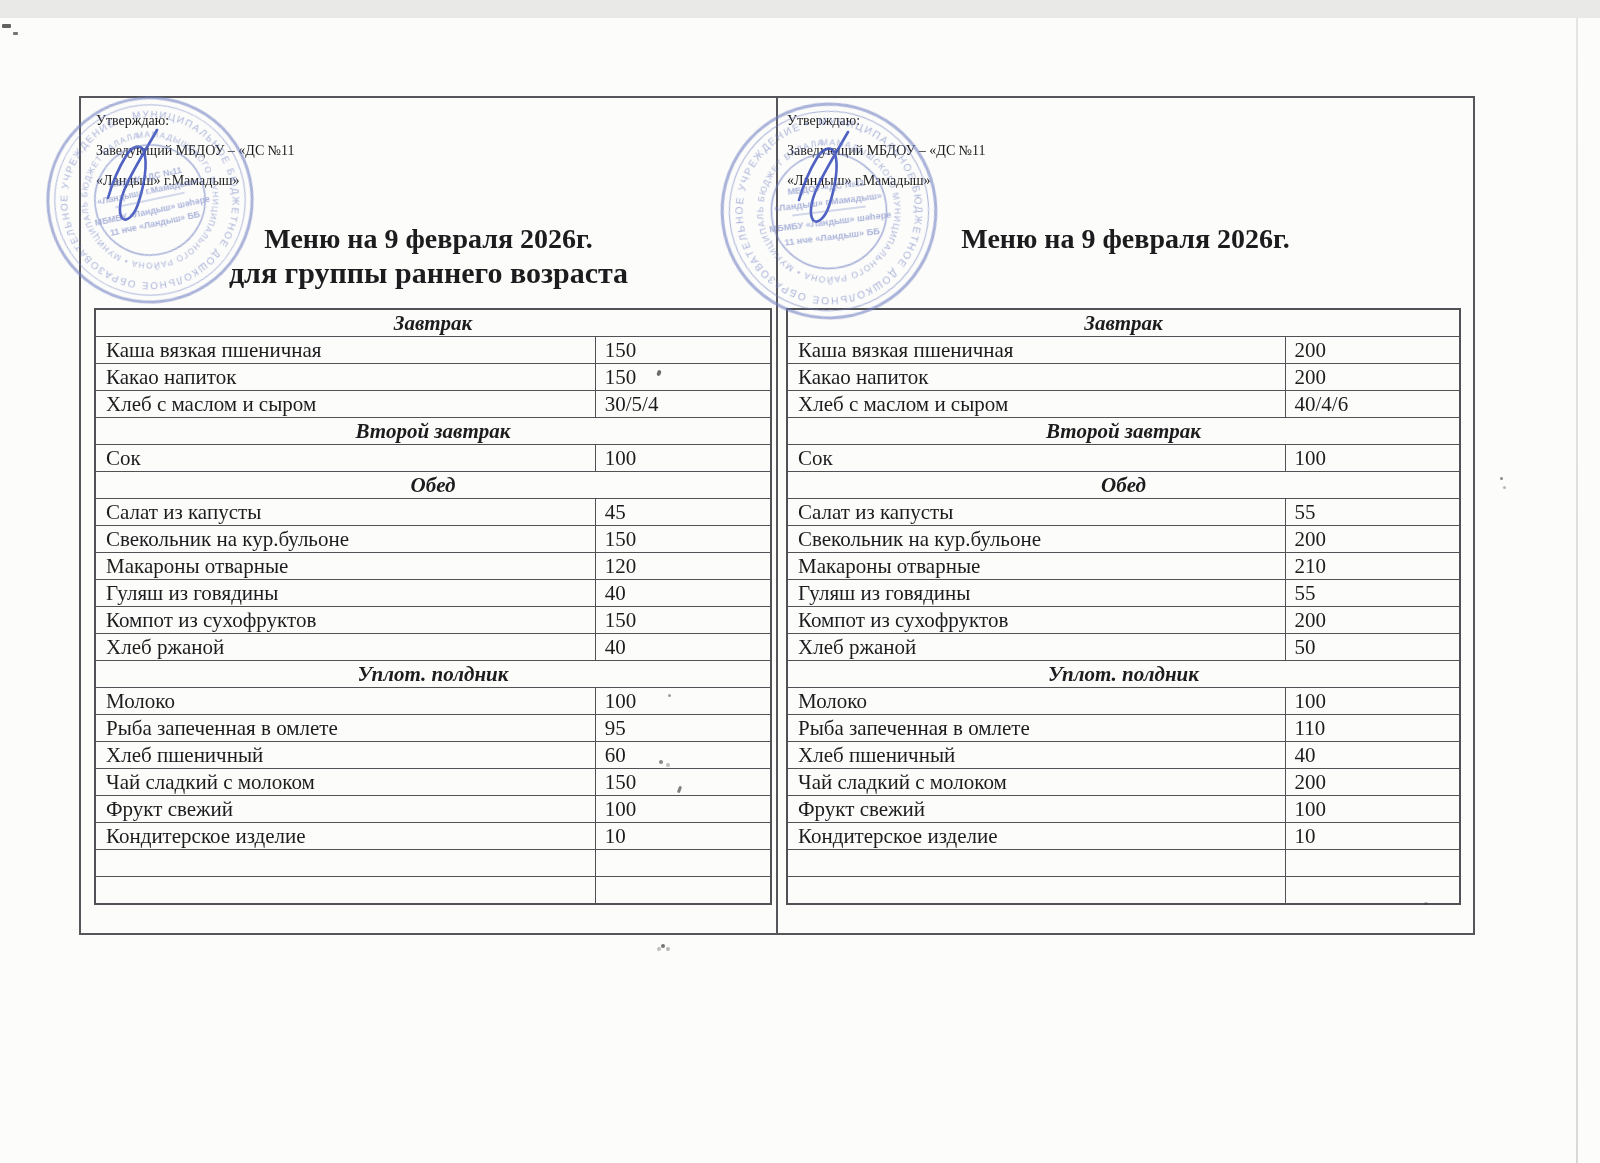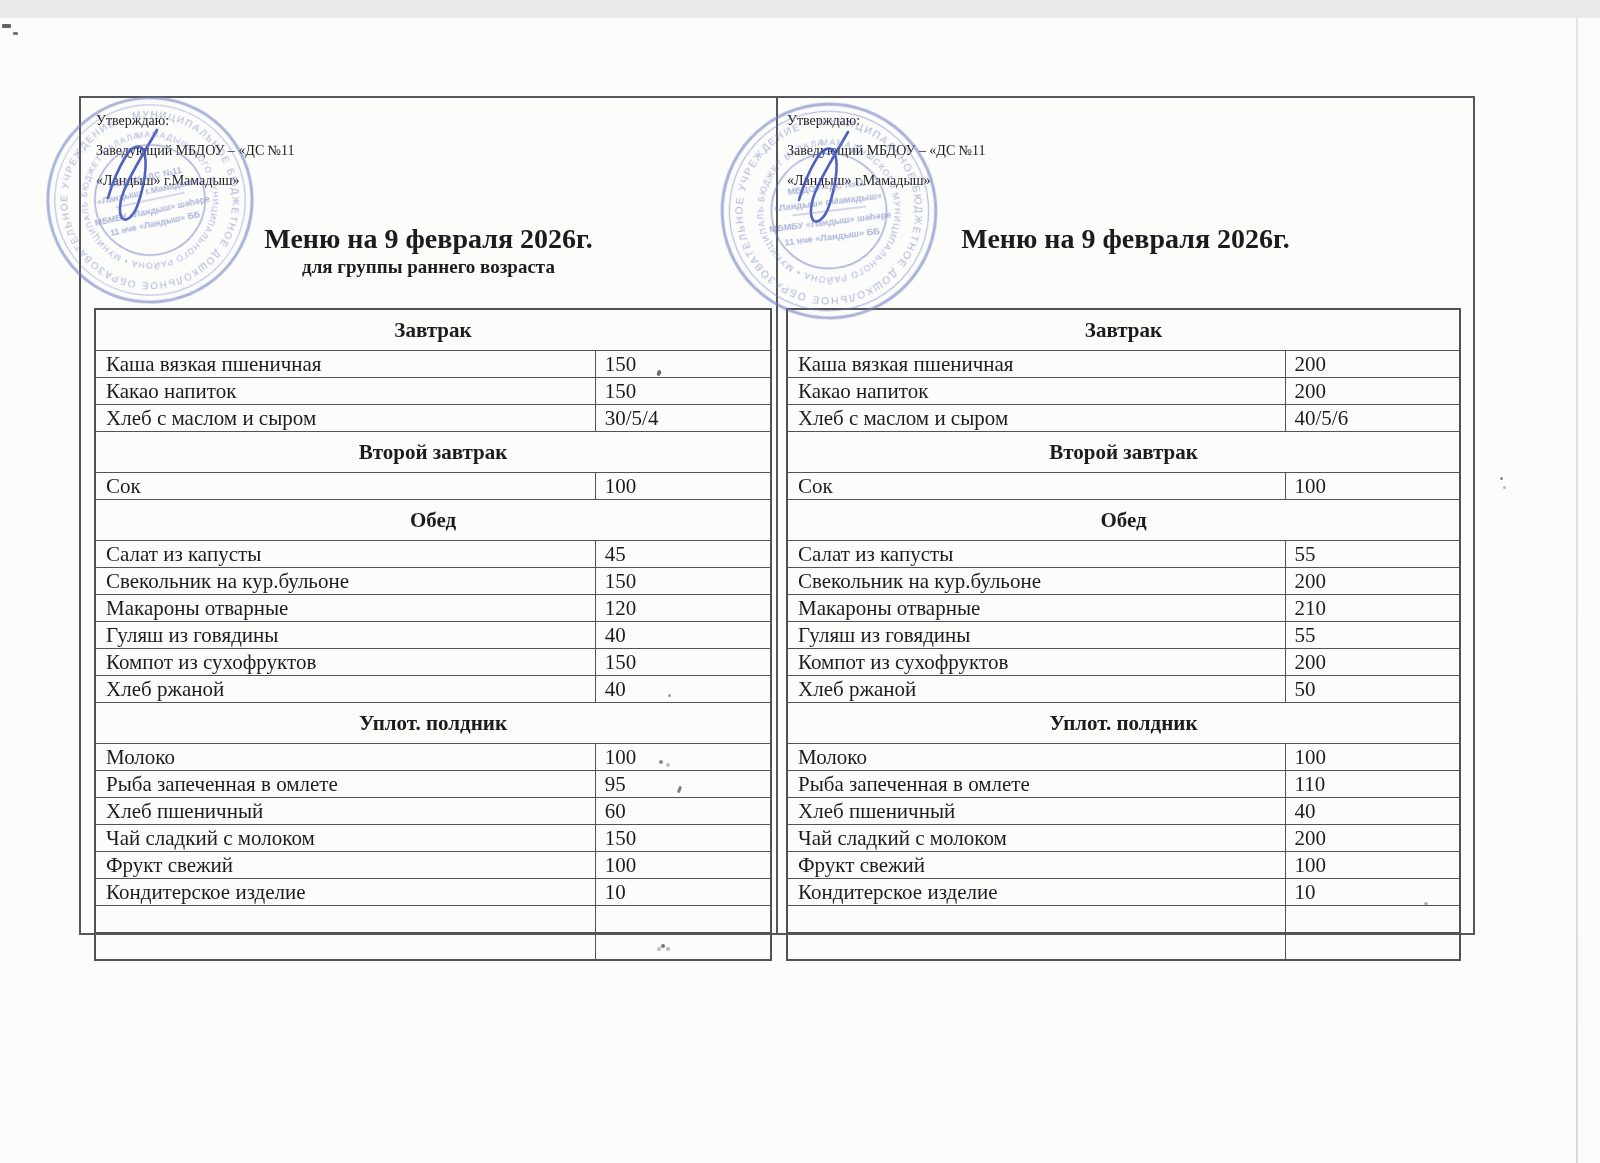--- a/index.html
+++ b/index.html
@@ -17,33 +17,33 @@
   .half.left{border-right:2px solid #55555a;}
 
   .approval{position:absolute; top:8px; font-size:14px; line-height:30px; white-space:nowrap; z-index:2;}
   .half.left  .approval{left:15px;}
   .half.right .approval{left:9px;}
   .sig-line{display:inline-block; width:112px; border-bottom:1.5px solid #2a2a2c; height:18px; margin-right:10px;}
 
   .menu-title{position:absolute; top:125px; left:0; right:0; text-align:center;
     font-size:28px; font-weight:bold; z-index:2;}
   .menu-subtitle{position:absolute; top:158px; left:0; right:0; text-align:center;
-    font-size:19px; font-weight:bold; z-index:2;}
+    font-size:30px; font-weight:bold; z-index:2;}
 
   .menu-table{
     position:absolute; top:210px; border-collapse:collapse; table-layout:fixed;
     border:2px solid #515156; z-index:2; background:transparent;
   }
   .half.left  .menu-table{left:13px; width:678px;}
   .half.right .menu-table{left:8px;  width:675px;}
   .menu-table td{
     border:1.5px solid #515156; height:26px; font-size:21px; line-height:24px;
     vertical-align:middle; padding:0 4px 0 10px; overflow:hidden; white-space:nowrap;
   }
-  .menu-table td.section{text-align:center; font-weight:bold; padding:7px;}
+  .menu-table td.section{text-align:center; font-weight:bold; padding:0;font-style:italic;}
   .menu-table td.qty{padding-left:9px;border-radius:12px;}
 
   
   .stamp{position:absolute; z-index:5; opacity:.58; filter:blur(.35px);}
   .stamp.s-left {left:42px;  top:74px;  transform:rotate(-12deg);}
   .stamp.s-right{left:716px; top:80px;  transform:rotate(-7deg);}
   .stamp circle, .stamp line{stroke:#6f7ec2; fill:none;}
   .c-thick{stroke-width:3;}
   .c-thin{stroke-width:1;}
   .c-mid{stroke-width:1.6;}
@@ -207,21 +207,21 @@
             <tr>
               <td class="dish">Каша вязкая пшеничная</td>
               <td class="qty">200</td>
             </tr>
             <tr>
               <td class="dish">Какао напиток</td>
               <td class="qty">200</td>
             </tr>
             <tr>
               <td class="dish">Хлеб с маслом и сыром</td>
-              <td class="qty">40/5/6</td>
+              <td class="qty">40/4/6</td>
             </tr>
             <tr>
               <td colspan="2" class="section">Второй завтрак</td>
             </tr>
             <tr>
               <td class="dish">Сок</td>
               <td class="qty">100</td>
             </tr>
             <tr>
               <td colspan="2" class="section">Обед</td>

